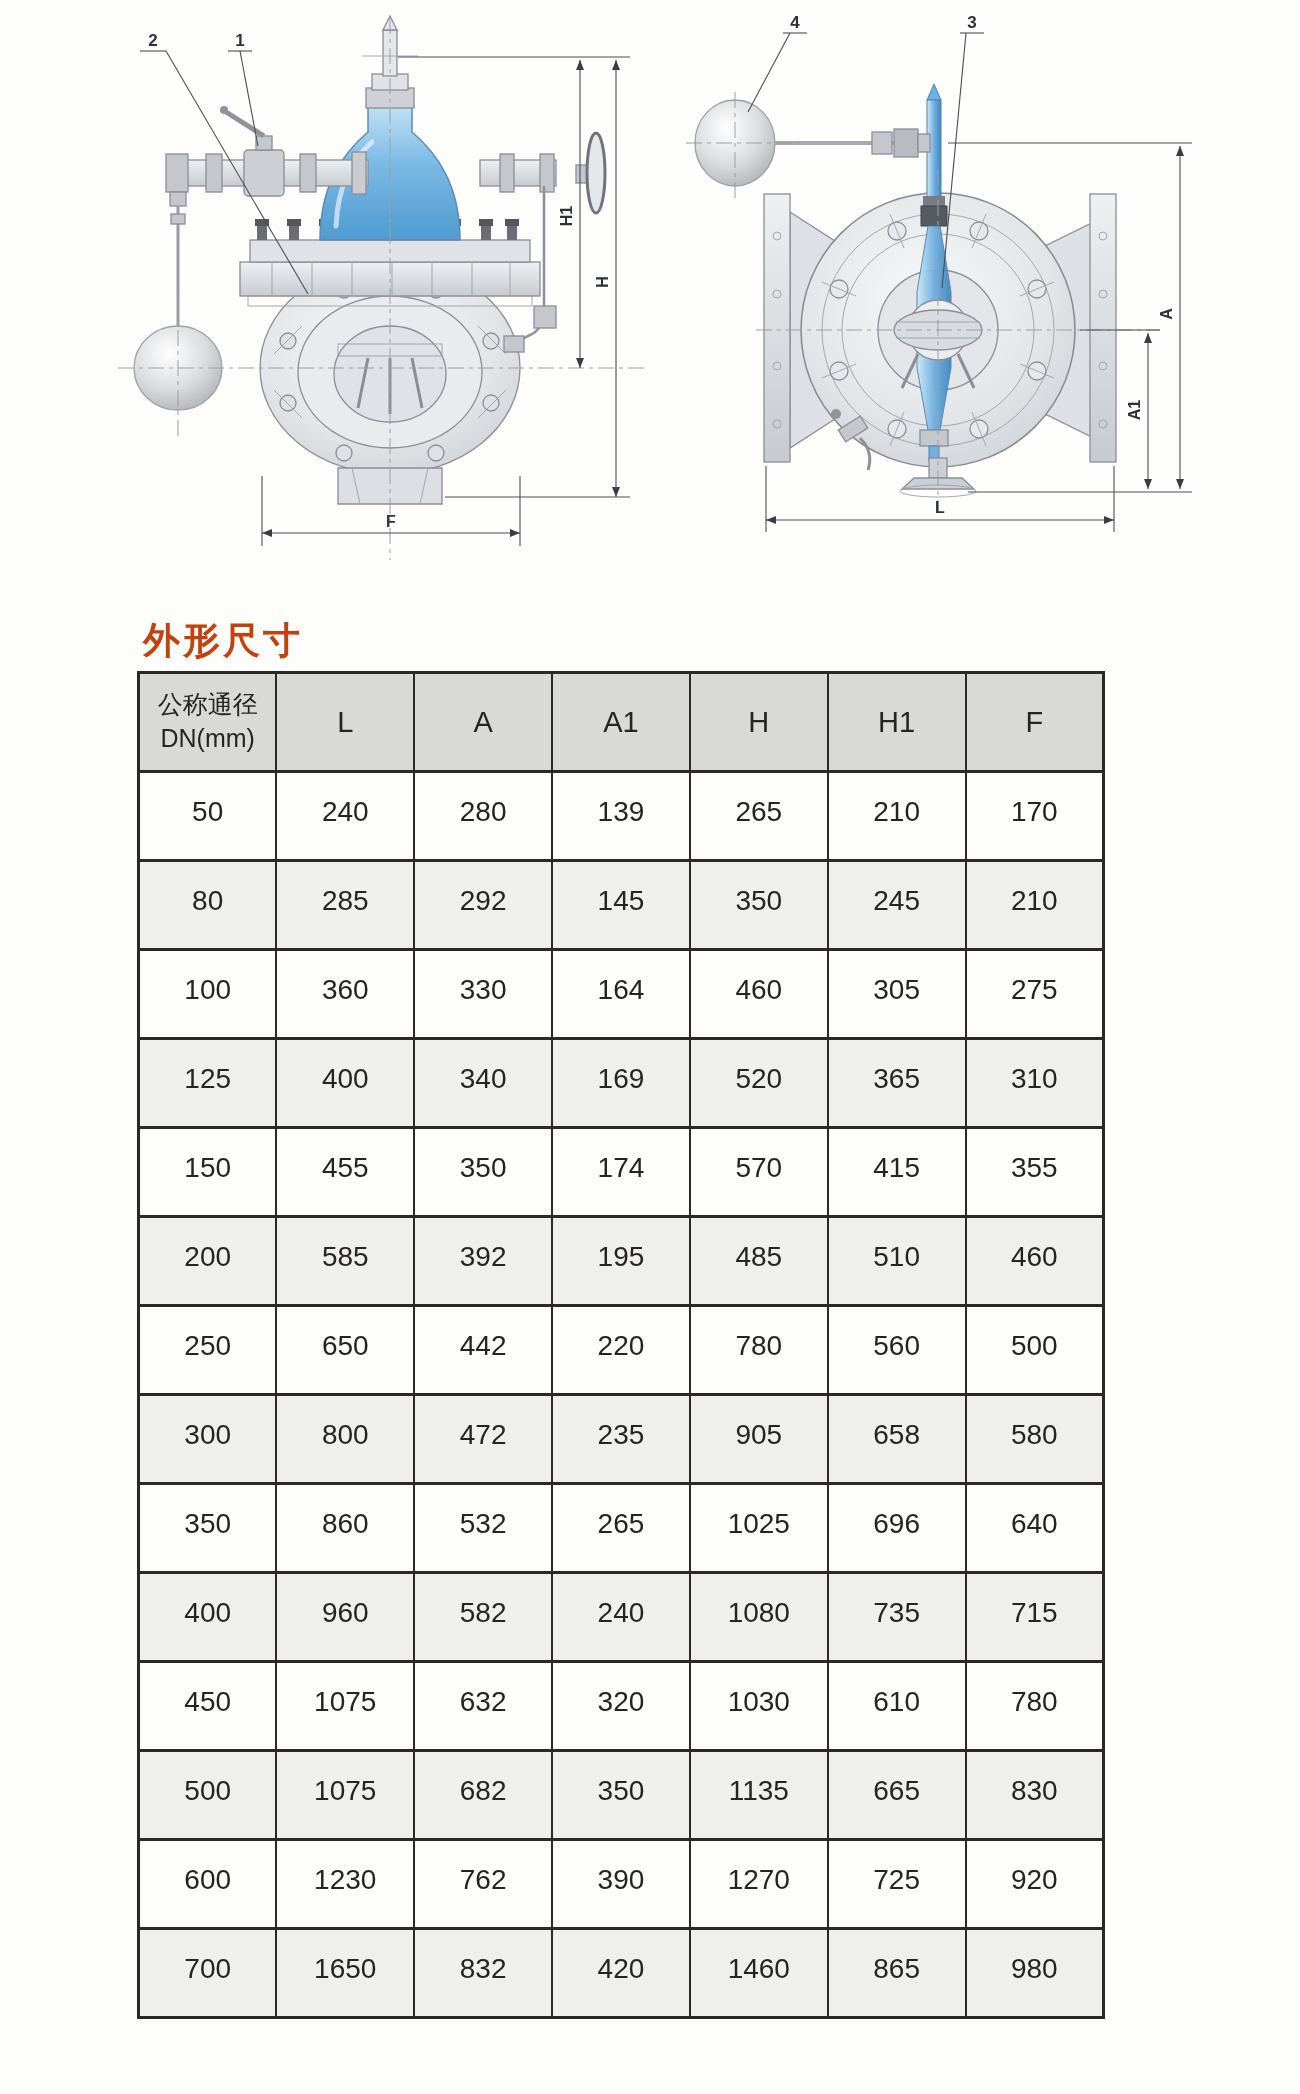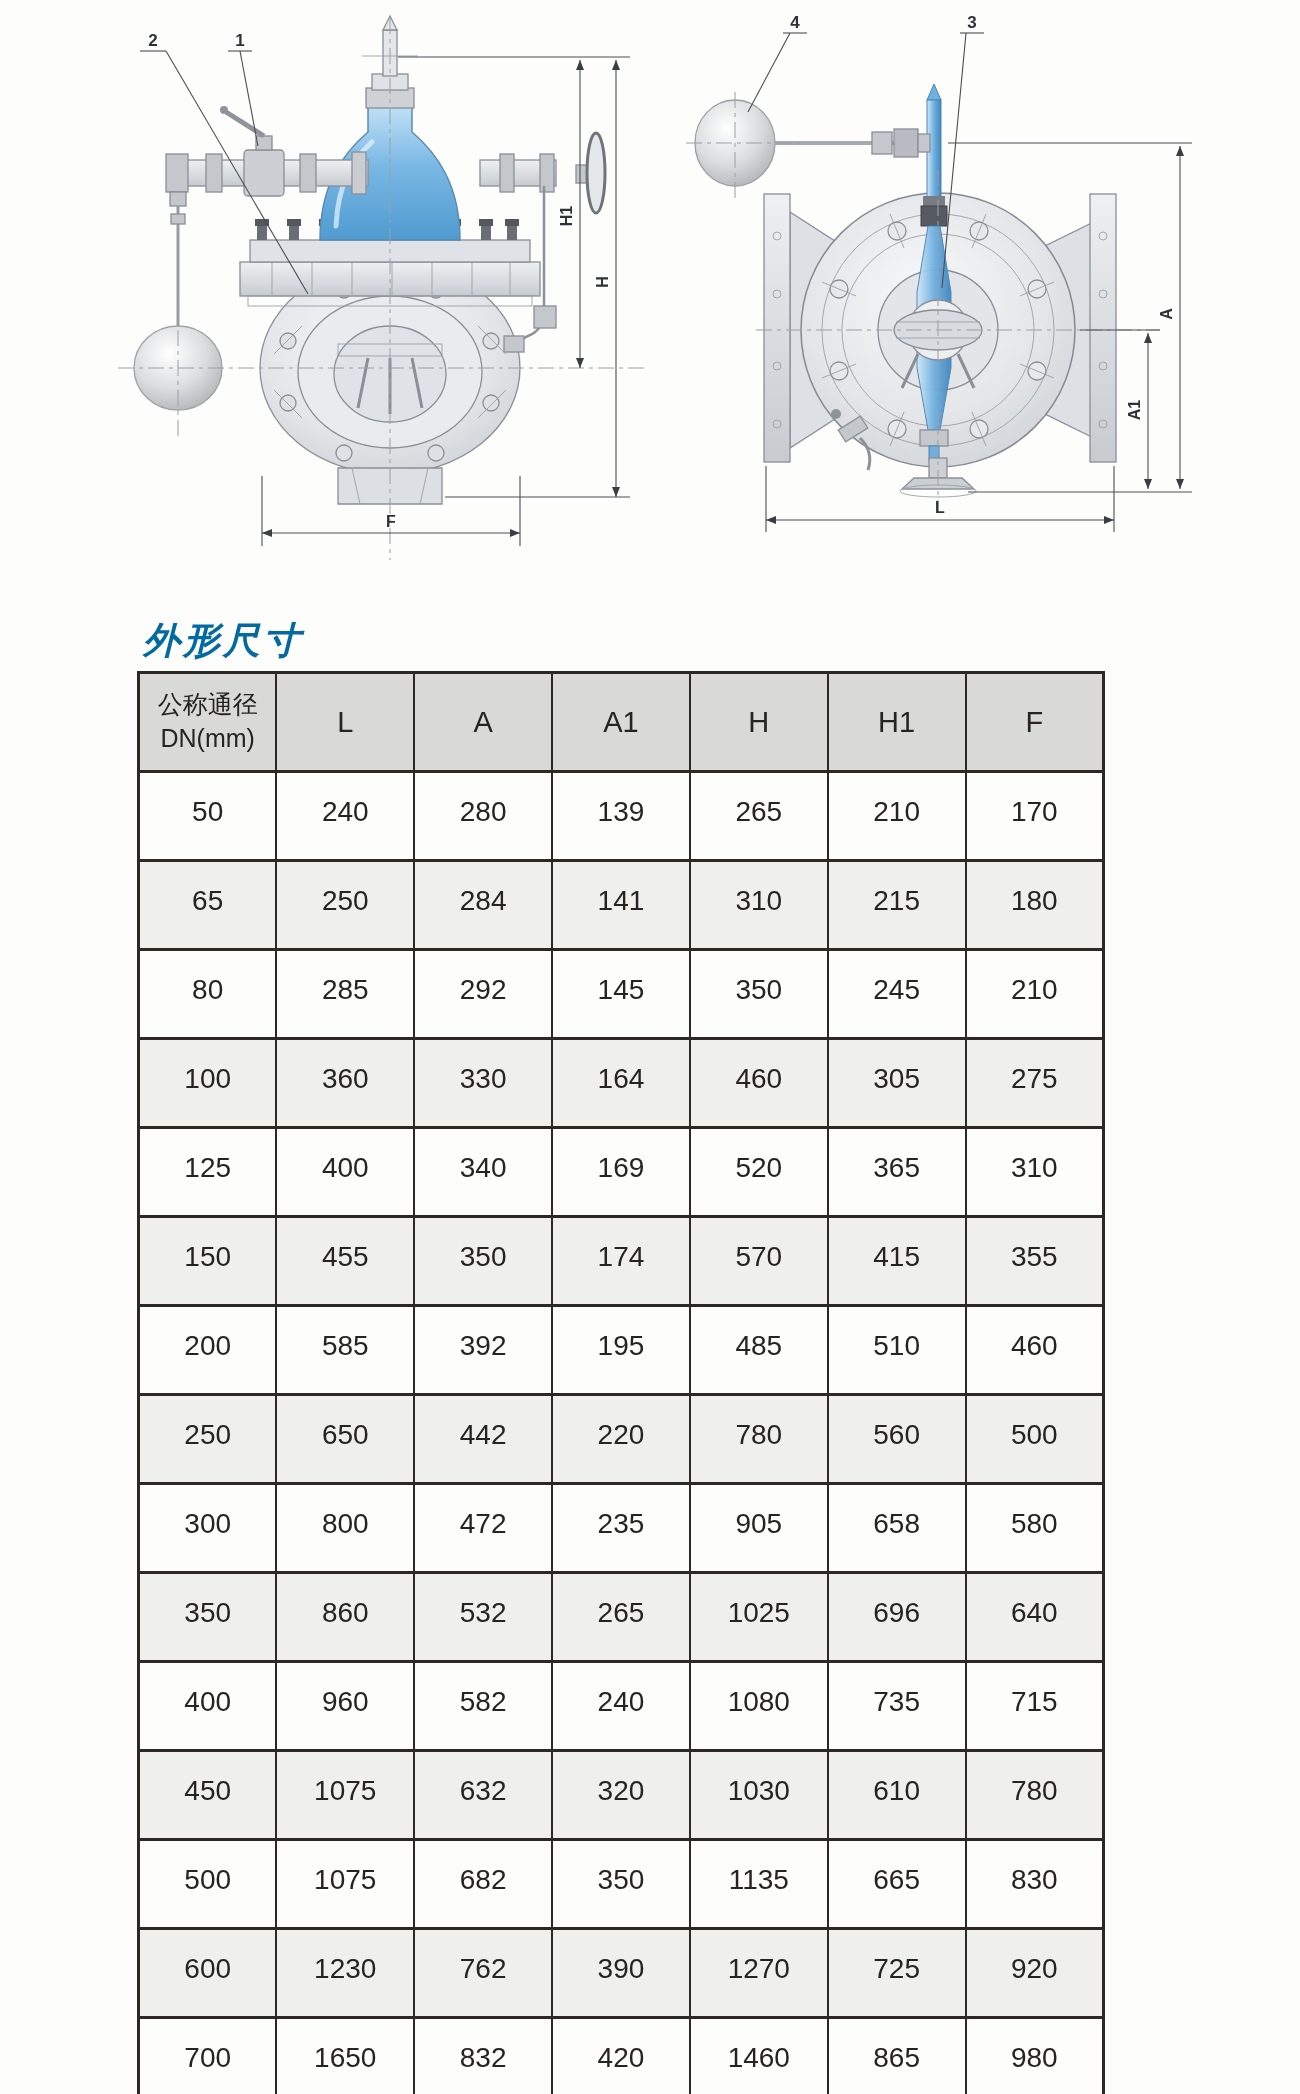--- a/index.html
+++ b/index.html
@@ -14,21 +14,21 @@
   .part{stroke:#8a8e96;stroke-width:1.3;}
   .thin{stroke:#9aa0a8;stroke-width:.9;fill:none;}
   .dim{stroke:#4a4e54;stroke-width:1.1;fill:none;}
   .cl{stroke:#9aa0a8;stroke-width:1;stroke-dasharray:16 5 4 5;fill:none;}
   .arr{fill:#3a3e44;}
   .dimlabel{font-size:16px;font-weight:bold;fill:#2e3237;font-family:"Liberation Sans",sans-serif;}
   .callout{font-size:17px;font-weight:bold;fill:#2e3237;font-family:"Liberation Sans",sans-serif;}
   
   .section-title{
     position:absolute;left:143px;top:616px;
-    font-size:37px;font-weight:700;color:#0369a1;letter-spacing:3px;font-style:italic;
+    font-size:37px;font-weight:700;color:#c2410c;letter-spacing:3px;
   }
   
   .table-wrap{position:absolute;left:137px;top:671px;width:968px;}
   table.dim-table{
     border-collapse:collapse;table-layout:fixed;width:968px;
     border:3px solid #2b2826;
   }
   .dim-table th,.dim-table td{
     border:2px solid #2b2826;
     text-align:center;vertical-align:middle;
@@ -343,29 +343,20 @@
         <tr>
           <td>50</td>
           <td>240</td>
           <td>280</td>
           <td>139</td>
           <td>265</td>
           <td>210</td>
           <td>170</td>
         </tr>
         <tr>
-          <td>65</td>
-          <td>250</td>
-          <td>284</td>
-          <td>141</td>
-          <td>310</td>
-          <td>215</td>
-          <td>180</td>
-        </tr>
-        <tr>
           <td>80</td>
           <td>285</td>
           <td>292</td>
           <td>145</td>
           <td>350</td>
           <td>245</td>
           <td>210</td>
         </tr>
         <tr>
           <td>100</td>

